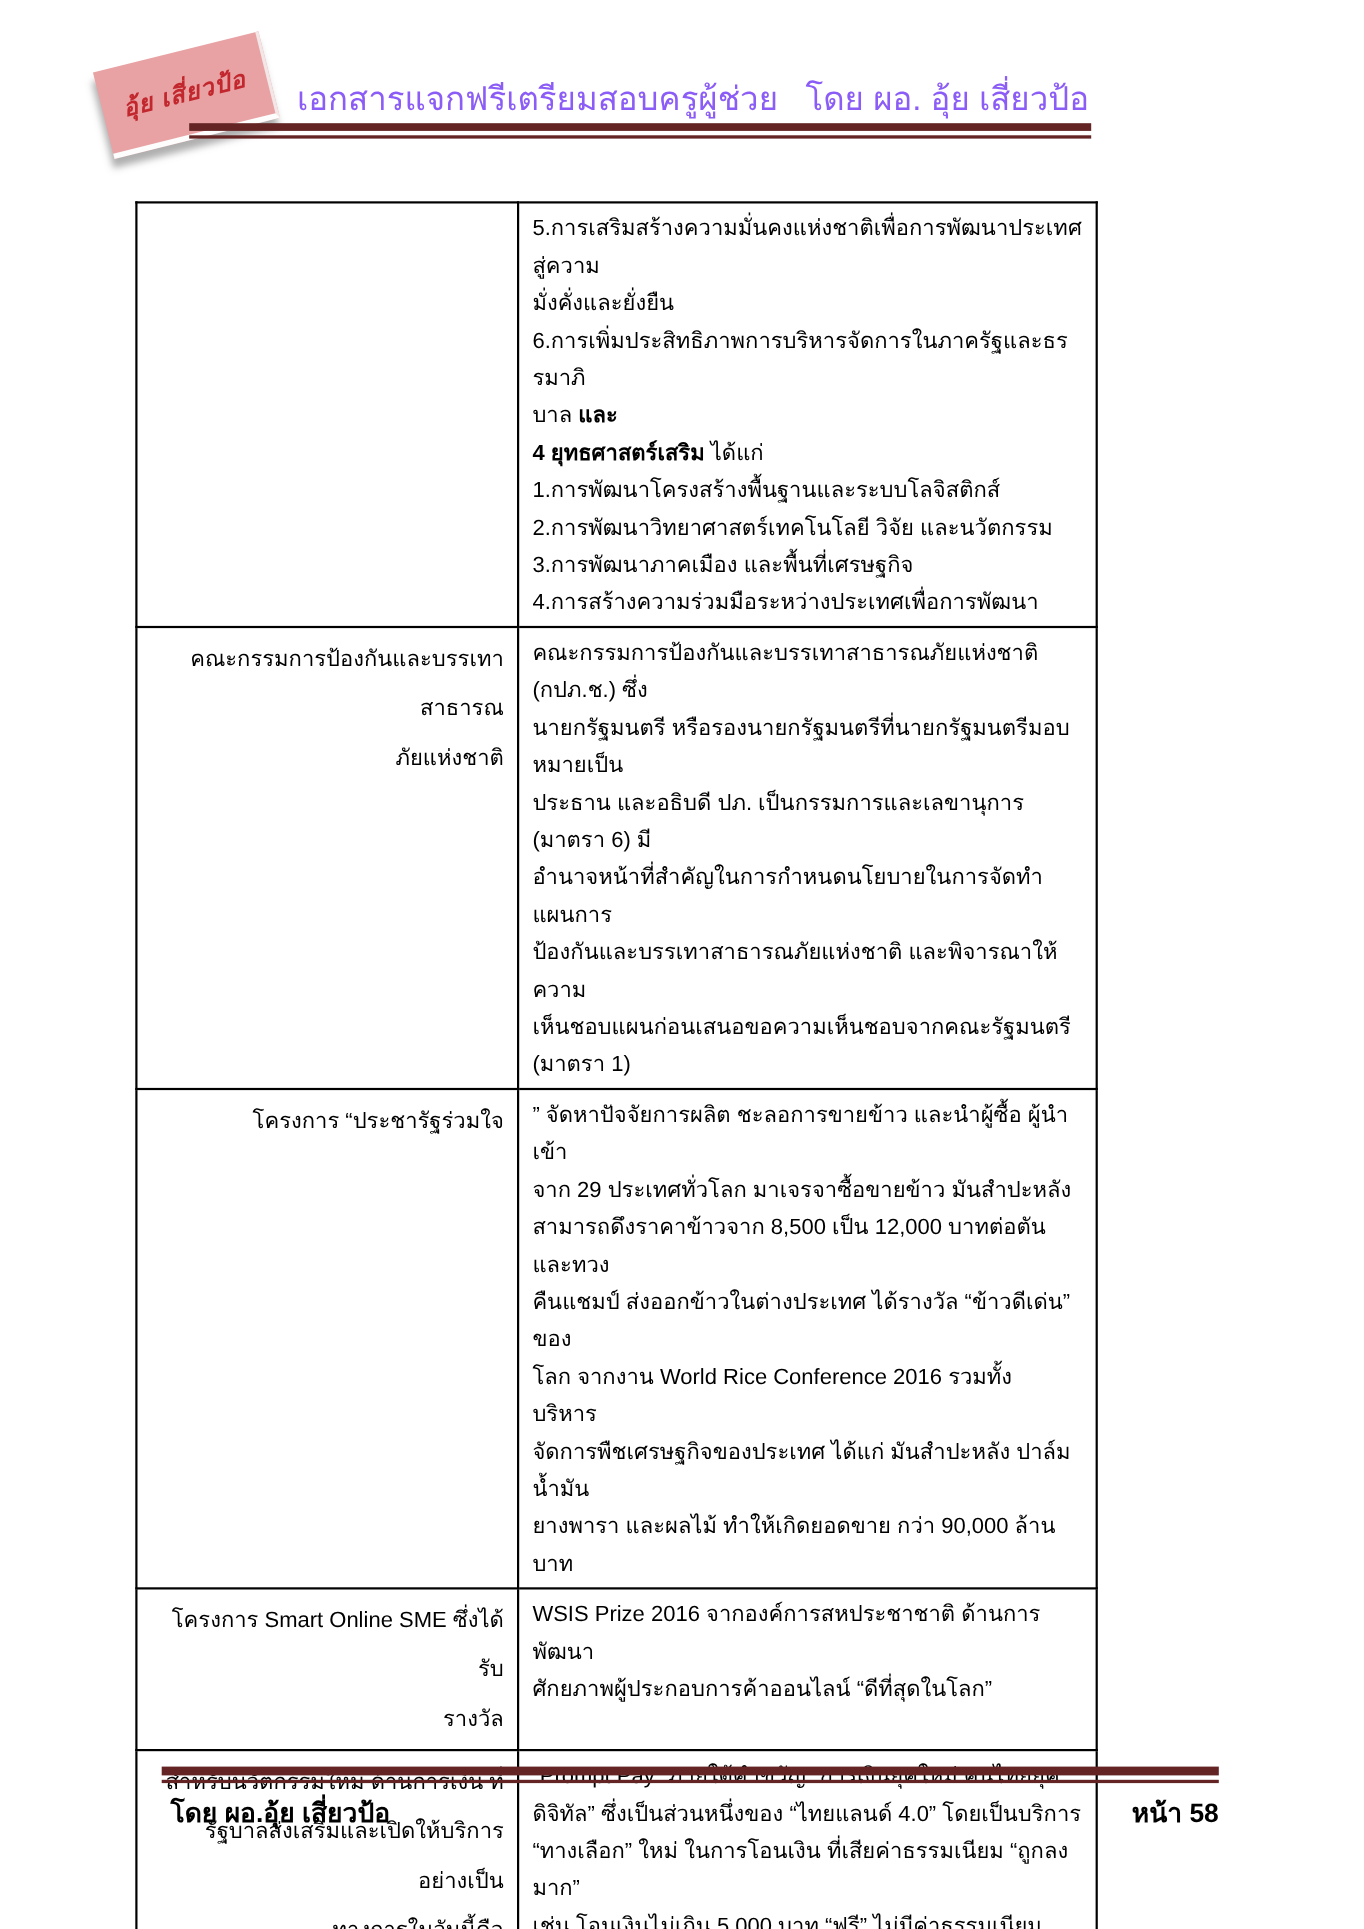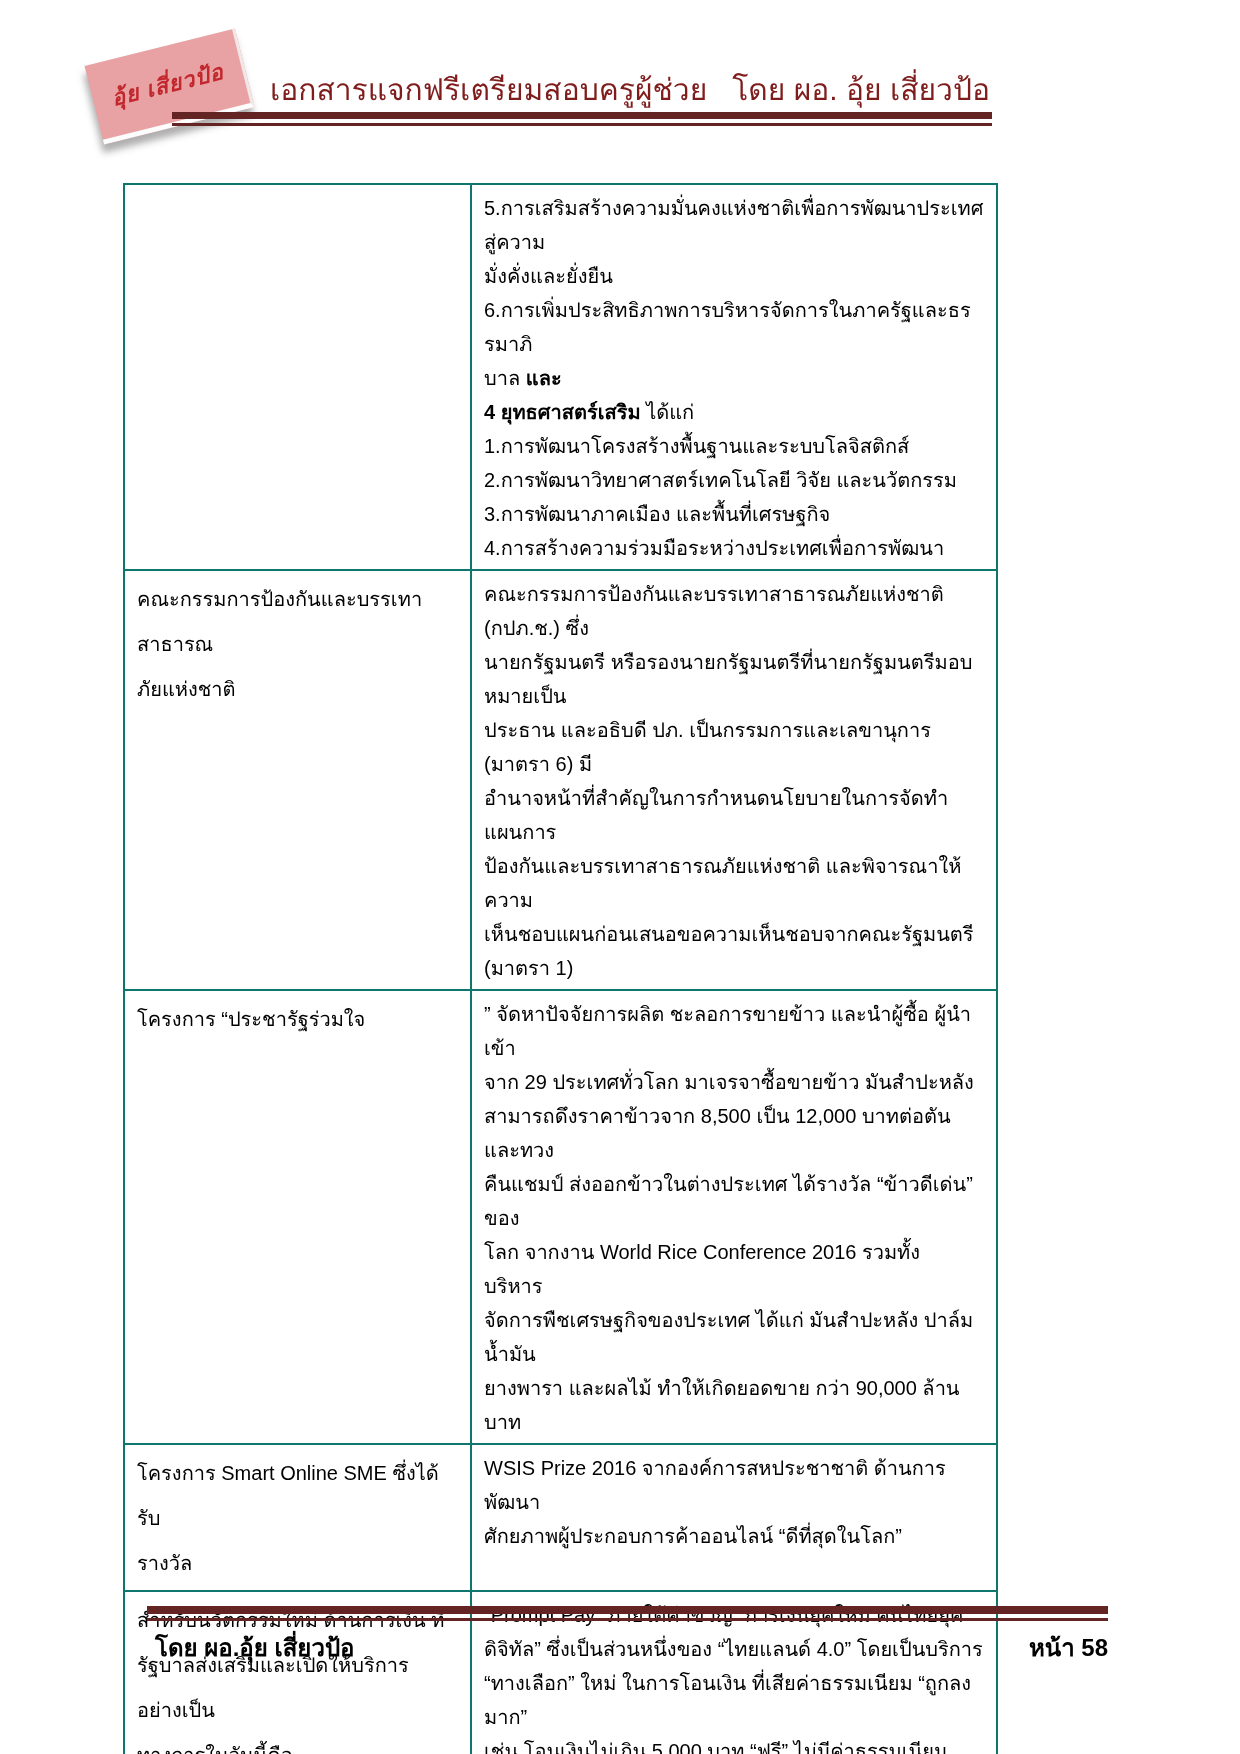--- a/index.html
+++ b/index.html
@@ -15,42 +15,42 @@
     box-shadow:-3px 8px 7px rgba(110,110,110,.55);
     display:flex;align-items:center;justify-content:center;
   }
   .stamp-text{
     color:#c1272d;font-weight:bold;font-style:italic;font-size:22px;
     letter-spacing:1px;white-space:nowrap;
   }
   .title-wrap{
     position:absolute;left:250px;top:66px;width:760px;text-align:center;
   }
-  .doc-title{font-size:30px;white-space:pre;color:#7f1d1d;}
+  .doc-title{font-size:30px;white-space:pre;color:#8b5cf6;}
   .rule{position:absolute;background:#632423;}
   .rule-top-thick{left:172px;top:112px;width:820px;height:7px;}
   .rule-top-thin{left:172px;top:123px;width:820px;height:3px;}
   
   .qa-table{
     position:absolute;left:123px;top:183px;width:873px;
     border-collapse:collapse;table-layout:fixed;
   }
   .qa-table col.c1{width:347px;}
   .qa-table col.c2{width:526px;}
   .qa-table td{
-    border:2px solid #0f766e;vertical-align:top;padding:6px 12px 4px 12px;
+    border:2px solid #000000;vertical-align:top;padding:6px 12px 4px 12px;
     font-size:20px;overflow:hidden;
   }
   .qa-table tr:nth-child(1){height:345px;}
   .qa-table tr:nth-child(2){height:257px;}
   .qa-table tr:nth-child(3){height:252px;padding-left:26px;}
   .qa-table tr:nth-child(4){height:98px;margin-top:40px;}
   .qa-table tr:nth-child(5){height:250px;}
   .qa-table tr:nth-child(6){height:213px;}
-  .left-cell .line{line-height:45px;}
+  .left-cell .line{line-height:45px;text-align:right;}
   .right-cell .line{line-height:34px;}
   .line .b{font-weight:bold;}
   
   .rule-bot-thick{left:147px;top:1606px;width:961px;height:8px;}
   .rule-bot-thin{left:147px;top:1618px;width:961px;height:3px;}
   .footer-row{
     position:absolute;left:155px;top:1628px;width:953px;
     display:flex;justify-content:space-between;align-items:flex-start;gap:23px;
   }
   .footer-author{font-weight:bold;font-size:24px;}

